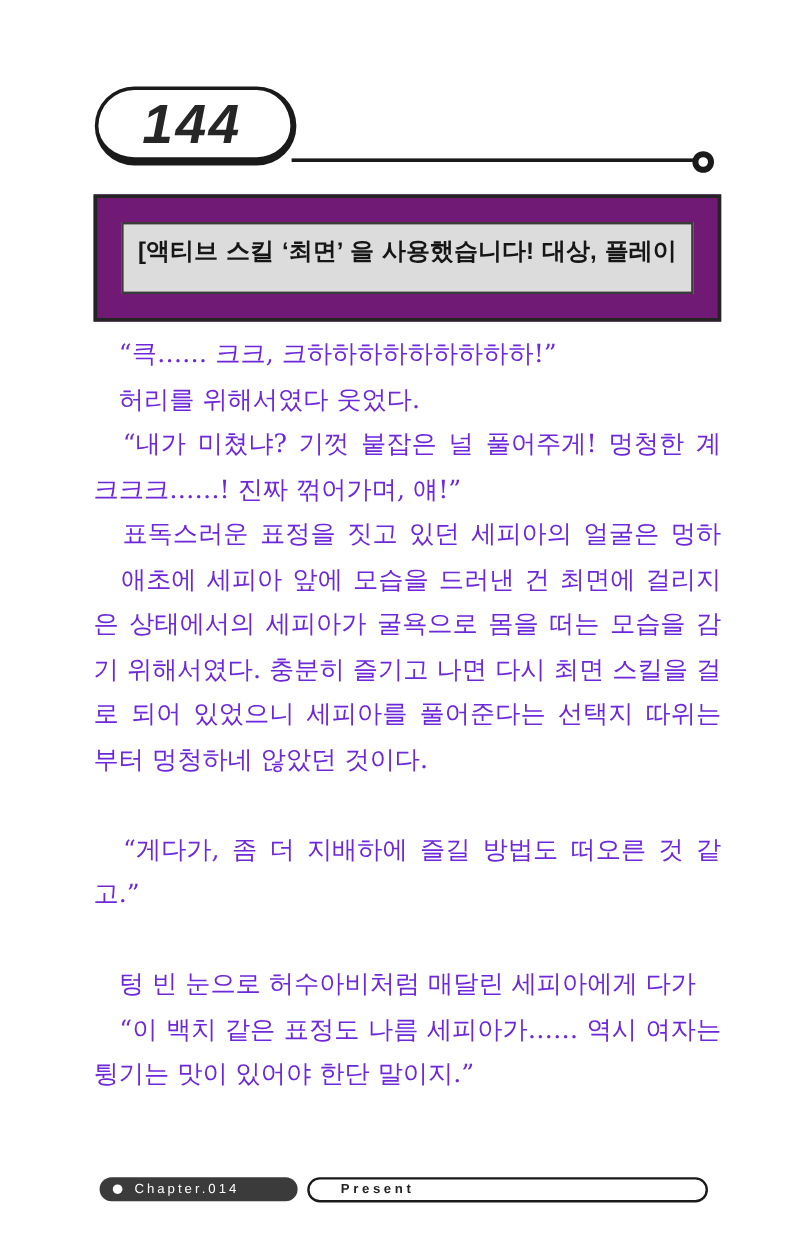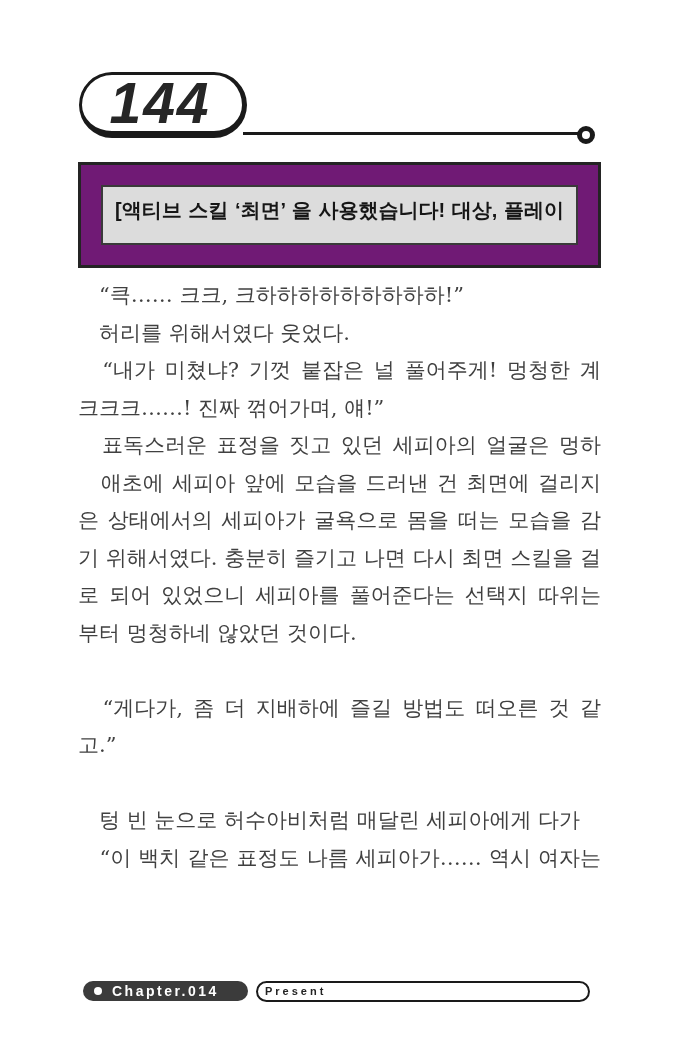--- a/index.html
+++ b/index.html
@@ -23,21 +23,21 @@
     background: #ffffff;
     border: 3px solid #1a1a1a;
     border-right-width: 5px;
     border-bottom-width: 7px;
     border-radius: 33px;
     display: flex; align-items: center; justify-content: center;
   }
   .pnum span {
     font-family: "Liberation Sans", sans-serif;
     font-style: italic; font-weight: bold;
-    font-size: 57px; letter-spacing: 2px;
+    font-size: 46px; letter-spacing: 2px;
     color: #262626;
     transform: translateX(-2px);
   }
   .hline {
     position: absolute; left: 243px; top: 132px;
     width: 337px; height: 3px;
     background: #1a1a1a;
   }
   .hring {
     position: absolute; left: 577px; top: 126px;
@@ -76,21 +76,21 @@
   }
 
   
   .bodytext {
     position: absolute; left: 78px; top: 277px;
     width: 523px;
   }
   .line {
     font-family: "DejaVu Serif", "Liberation Serif", serif;
     font-size: 21px;
-    color: #404040;
+    color: #6d28d9;
     height: 37.5px; line-height: 37.5px;
     overflow: hidden;
   }
   .j { text-align: justify; text-align-last: justify; }
 
   
   .f-chap {
     position: absolute; left: 83px; top: 981px;
     width: 165px; height: 20px;
     box-sizing: border-box;
@@ -100,34 +100,34 @@
   }
   .dot {
     width: 8px; height: 8px;
     background: #ffffff;
     border-radius: 50%;
     margin-left: 11px; margin-right: 10px;
     flex: 0 0 auto;
   }
   .f-label {
     color: #ffffff;
-    font-size: 14px; font-weight: bold;
+    font-size: 11px; font-weight: normal;
     letter-spacing: 2.5px;
     line-height: 20px;
     white-space: nowrap;
   }
   .f-pres {
     position: absolute; left: 256px; top: 981px;
     width: 334px; height: 21px;
     box-sizing: border-box;
     background: #ffffff;
     border: 2px solid #1a1a1a;
     border-radius: 11px;
     display: flex; align-items: flex-end;
-    padding-left: 7px;
+    padding-left: 26px;
   }
   .f-label2 {
     color: #242424;
     font-size: 11px; font-weight: bold;
     letter-spacing: 3px;
     line-height: 17px;
     white-space: nowrap;
   }
 </style>
 </head>
@@ -157,20 +157,21 @@
     <div class="line j">은 상태에서의 세피아가 굴욕으로 몸을 떠는 모습을 감상하</div>
     <div class="line j">기 위해서였다. 충분히 즐기고 나면 다시 최면 스킬을 걸기</div>
     <div class="line j">로 되어 있었으니 세피아를 풀어준다는 선택지 따위는 처음</div>
     <div class="line">부터 멍청하네 않았던 것이다.</div>
     <div class="line"></div>
     <div class="line j">　“게다가, 좀 더 지배하에 즐길 방법도 떠오른 것 같</div>
     <div class="line">고.”</div>
     <div class="line"></div>
     <div class="line">　텅 빈 눈으로 허수아비처럼 매달린 세피아에게 다가선다.</div>
     <div class="line j">　“이 백치 같은 표정도 나름 세피아가…… 역시 여자는</div>
+    <div class="line">튕기는 맛이 있어야 한단 말이지.”</div>
   </div>
 
   <div class="f-chap">
     <span class="dot"></span>
     <span class="f-label">Chapter.014</span>
   </div>
   <div class="f-pres">
     <span class="f-label2">Present</span>
   </div>
 

